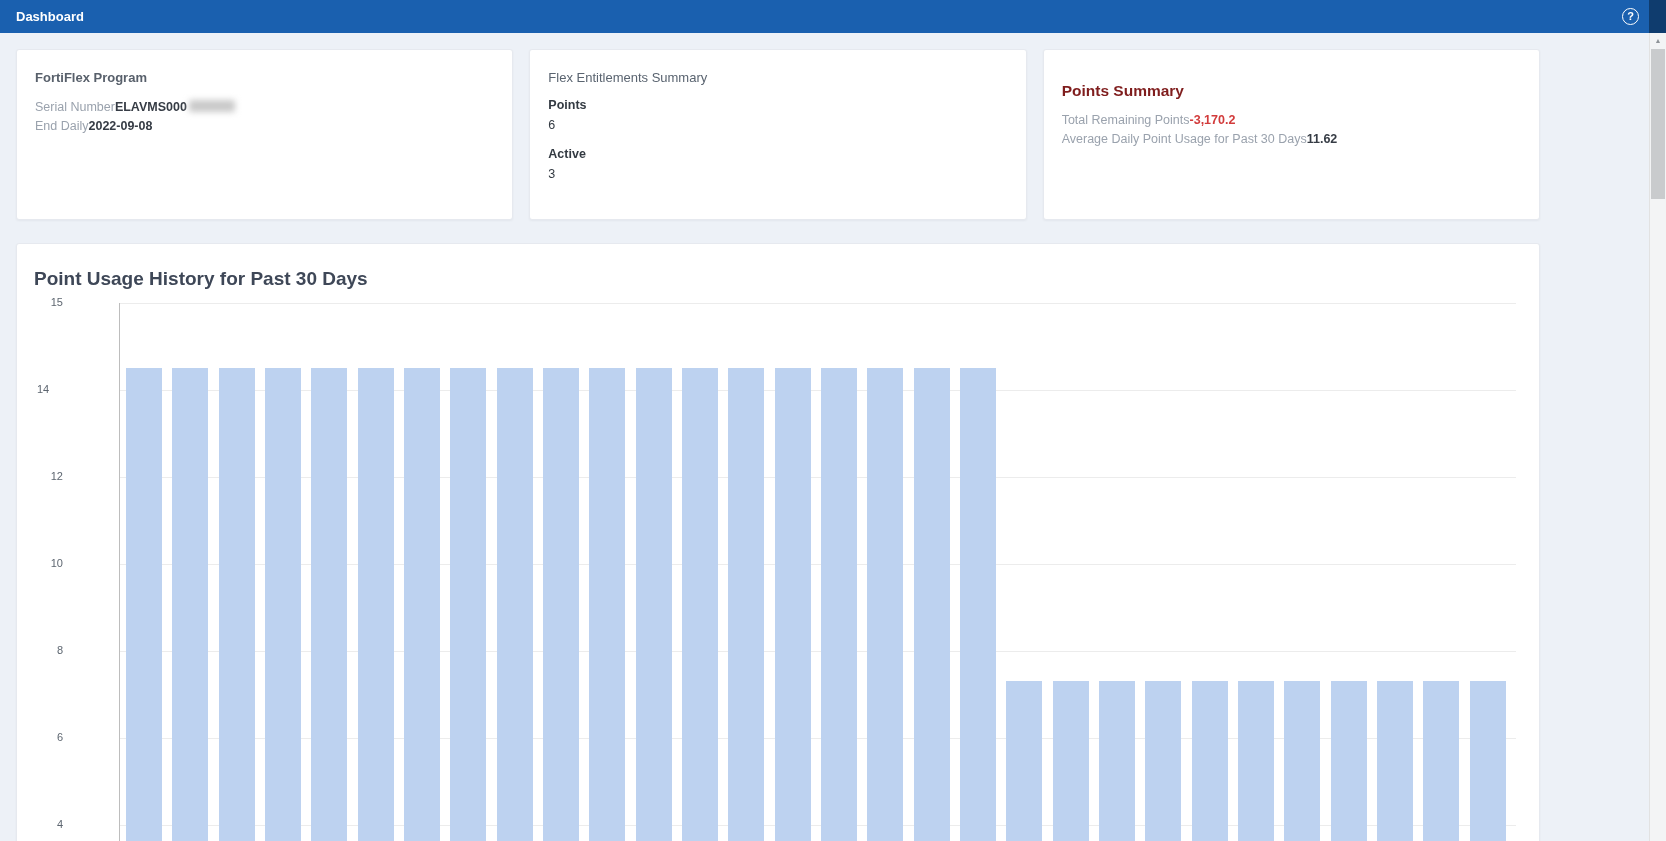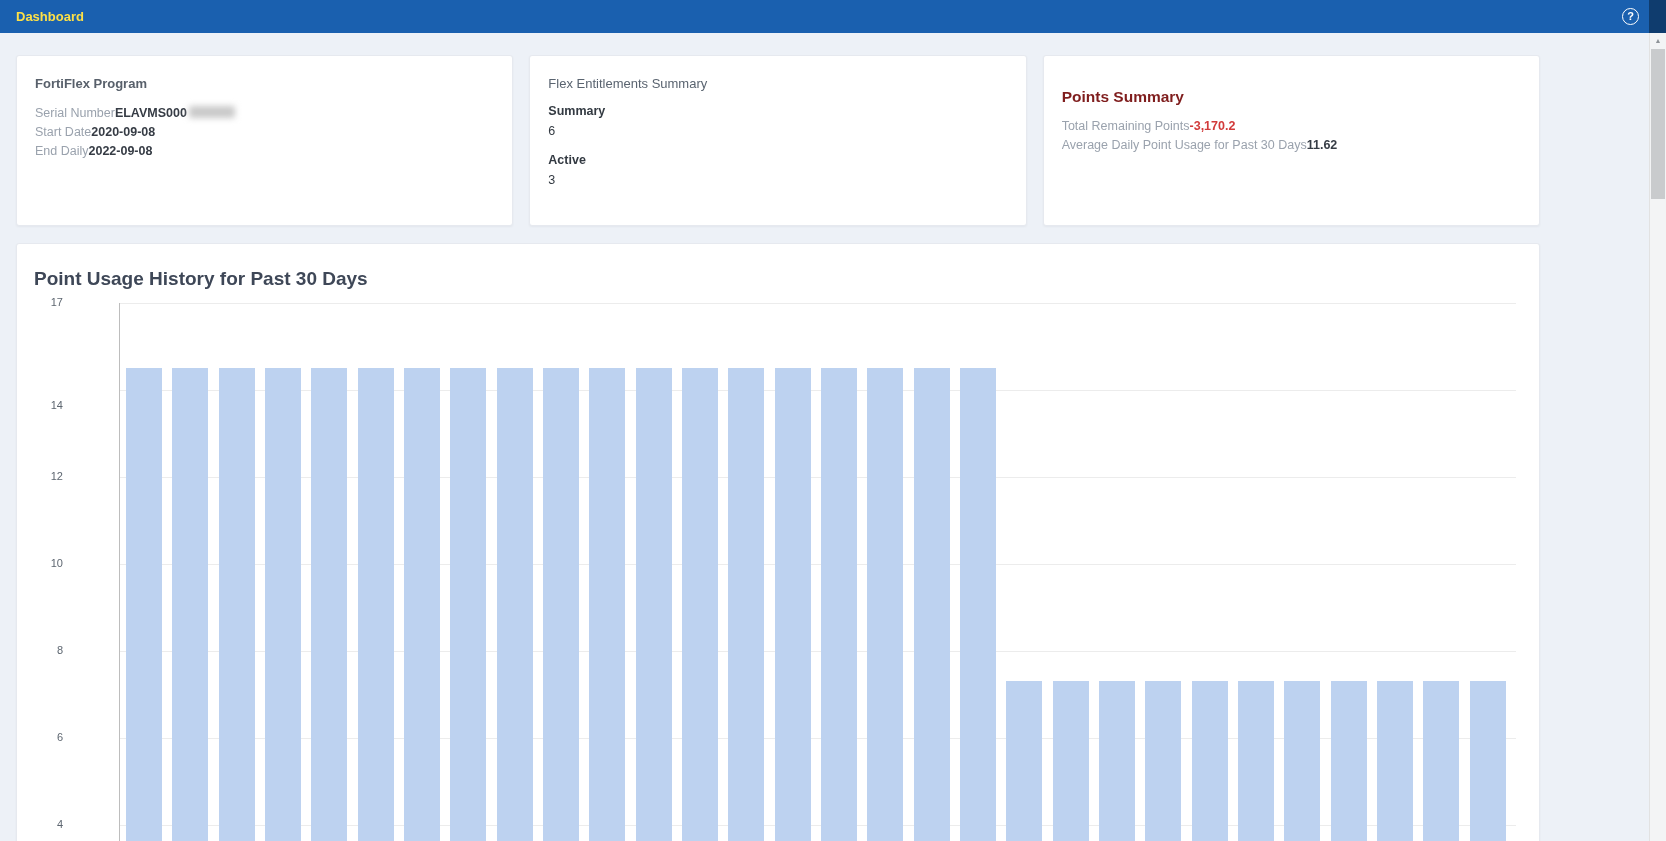--- a/index.html
+++ b/index.html
@@ -6,36 +6,36 @@
   html,body { margin:0; padding:0; }
   body {
     width:1666px; height:841px; overflow:hidden; position:relative;
     background:#edf1f7;
     font-family:"Liberation Sans","DejaVu Sans",sans-serif;
     -webkit-font-smoothing:antialiased;
   }
 
   
   .header { position:absolute; top:0; left:0; width:1666px; height:33px; background:#1a60af; z-index:5; }
-  .header-title { position:absolute; left:16px; top:0; line-height:33px; color:#fde047; font-size:13px; font-weight:700; }
+  .header-title { position:absolute; left:16px; top:0; line-height:33px; color:#ffffff; font-size:13px; font-weight:700; }
   .help {
     position:absolute; right:27px; top:8px; width:17px; height:17px;
     border:1px solid #ffffff; border-radius:50%; color:#ffffff;
     font-size:11px; line-height:15px; text-align:center; font-weight:700; cursor:pointer;
   }
 
   
   .scrollbar { position:absolute; right:0; top:0; width:17px; height:841px; z-index:20; }
   .sb-cap { height:33px; background:#0f3c6e; }
   .sb-track { position:relative; height:808px; background:#f3f4f5; border-left:1px solid #e2e2e2; }
   .sb-arrow { height:15px; text-align:center; font-size:7px; color:#8e9398; line-height:15px; cursor:pointer; }
   .sb-thumb { position:absolute; top:16px; left:1px; right:1px; height:150px; background:#c9cbcd; cursor:pointer; }
 
   
-  .cards-row { position:absolute; left:16px; top:55px; width:1524px; display:flex; gap:16px; }
+  .cards-row { position:absolute; left:16px; top:49px; width:1524px; display:flex; gap:16px; }
   .card {
     flex:1; height:171px; background:#ffffff; border:1px solid #e6e9ef; border-radius:3px;
     box-shadow:0 1px 2px rgba(31,45,61,.05); padding:20px 18px; overflow:hidden;
   }
   .card-title { font-size:13px; color:#58606b; font-weight:700; }
   .card-title.plain { font-weight:400; color:#5a6470; }
   .card-title.big { font-size:15.5px; color:#7f1d1d; font-weight:700;margin-top:12px; }
 
   .kv-rows { margin-top:13px; }
   .kv-row { display:flex; font-size:12.5px; line-height:19px; }
@@ -82,33 +82,29 @@
 <div class="cards-row">
 
   <div class="card">
     <div class="card-title">FortiFlex Program</div>
     <div class="kv-rows">
       <div class="kv-row">
         <span class="kv-label">Serial Number</span>
         <span class="kv-value"><span>ELAVMS000</span><span class="redact"></span></span>
       </div>
       <div class="kv-row">
-        <span class="kv-label">Start Date</span>
-        <span class="kv-value">2020-09-08</span>
-      </div>
-      <div class="kv-row">
         <span class="kv-label">End Daily</span>
         <span class="kv-value">2022-09-08</span>
       </div>
     </div>
   </div>
 
   <div class="card">
     <div class="card-title plain">Flex Entitlements Summary</div>
-    <div class="ent-group-label">Summary</div>
+    <div class="ent-group-label">Points</div>
     <div class="ent-group-value">6</div>
     <div class="ent-group-label second">Active</div>
     <div class="ent-group-value">3</div>
   </div>
 
   <div class="card">
     <div class="card-title big">Points Summary</div>
     <div class="kv-rows" style="margin-top:11px;">
       <div class="kv-row">
         <span class="kv-label">Total Remaining Points</span>
@@ -120,23 +116,23 @@
       </div>
     </div>
   </div>
 
 </div>
 
 <div class="chart-card">
   <div class="chart-title">Point Usage History for Past 30 Days</div>
   <div class="plot">
       <div class="gridline" style="top: 59px; left: 102px; width: 1397px;"></div>
-      <div class="ytick" style="top: 52px;">17</div>
+      <div class="ytick" style="top: 52px;">15</div>
       <div class="gridline" style="top: 146px; left: 102px; width: 1397px;"></div>
-      <div class="ytick" style="top: 155px;">14</div>
+      <div class="ytick" style="top: 139px; text-align: center;">14</div>
       <div class="gridline" style="top: 233px; left: 102px; width: 1397px;"></div>
       <div class="ytick" style="top: 226px;">12</div>
       <div class="gridline" style="top: 320px; left: 102px; width: 1397px;"></div>
       <div class="ytick" style="top: 313px;">10</div>
       <div class="gridline" style="top: 407px; left: 102px; width: 1397px;"></div>
       <div class="ytick" style="top: 400px;">8</div>
       <div class="gridline" style="top: 494px; left: 102px; width: 1397px;"></div>
       <div class="ytick" style="top: 487px;">6</div>
       <div class="gridline" style="top: 581px; left: 102px; width: 1397px;"></div>
       <div class="ytick" style="top: 574px;">4</div>

